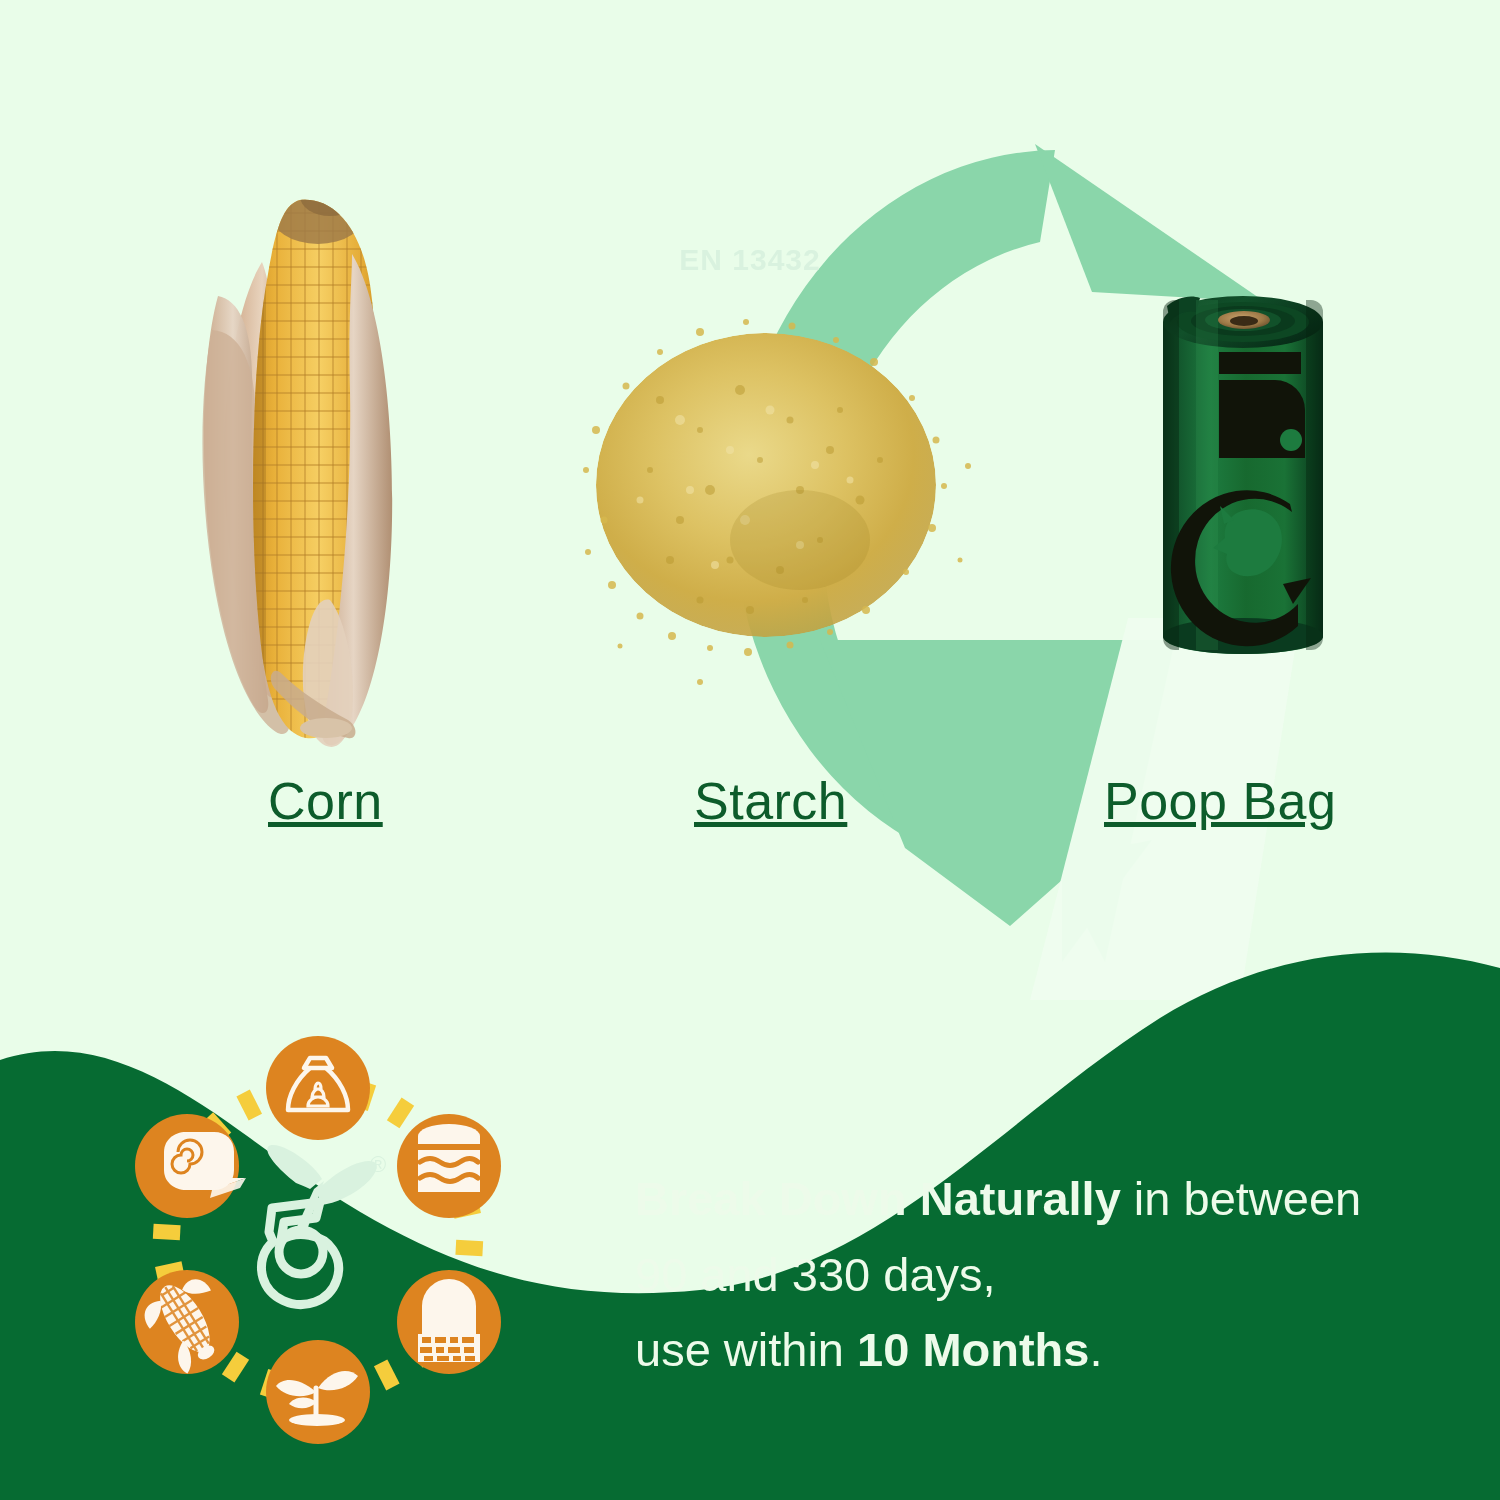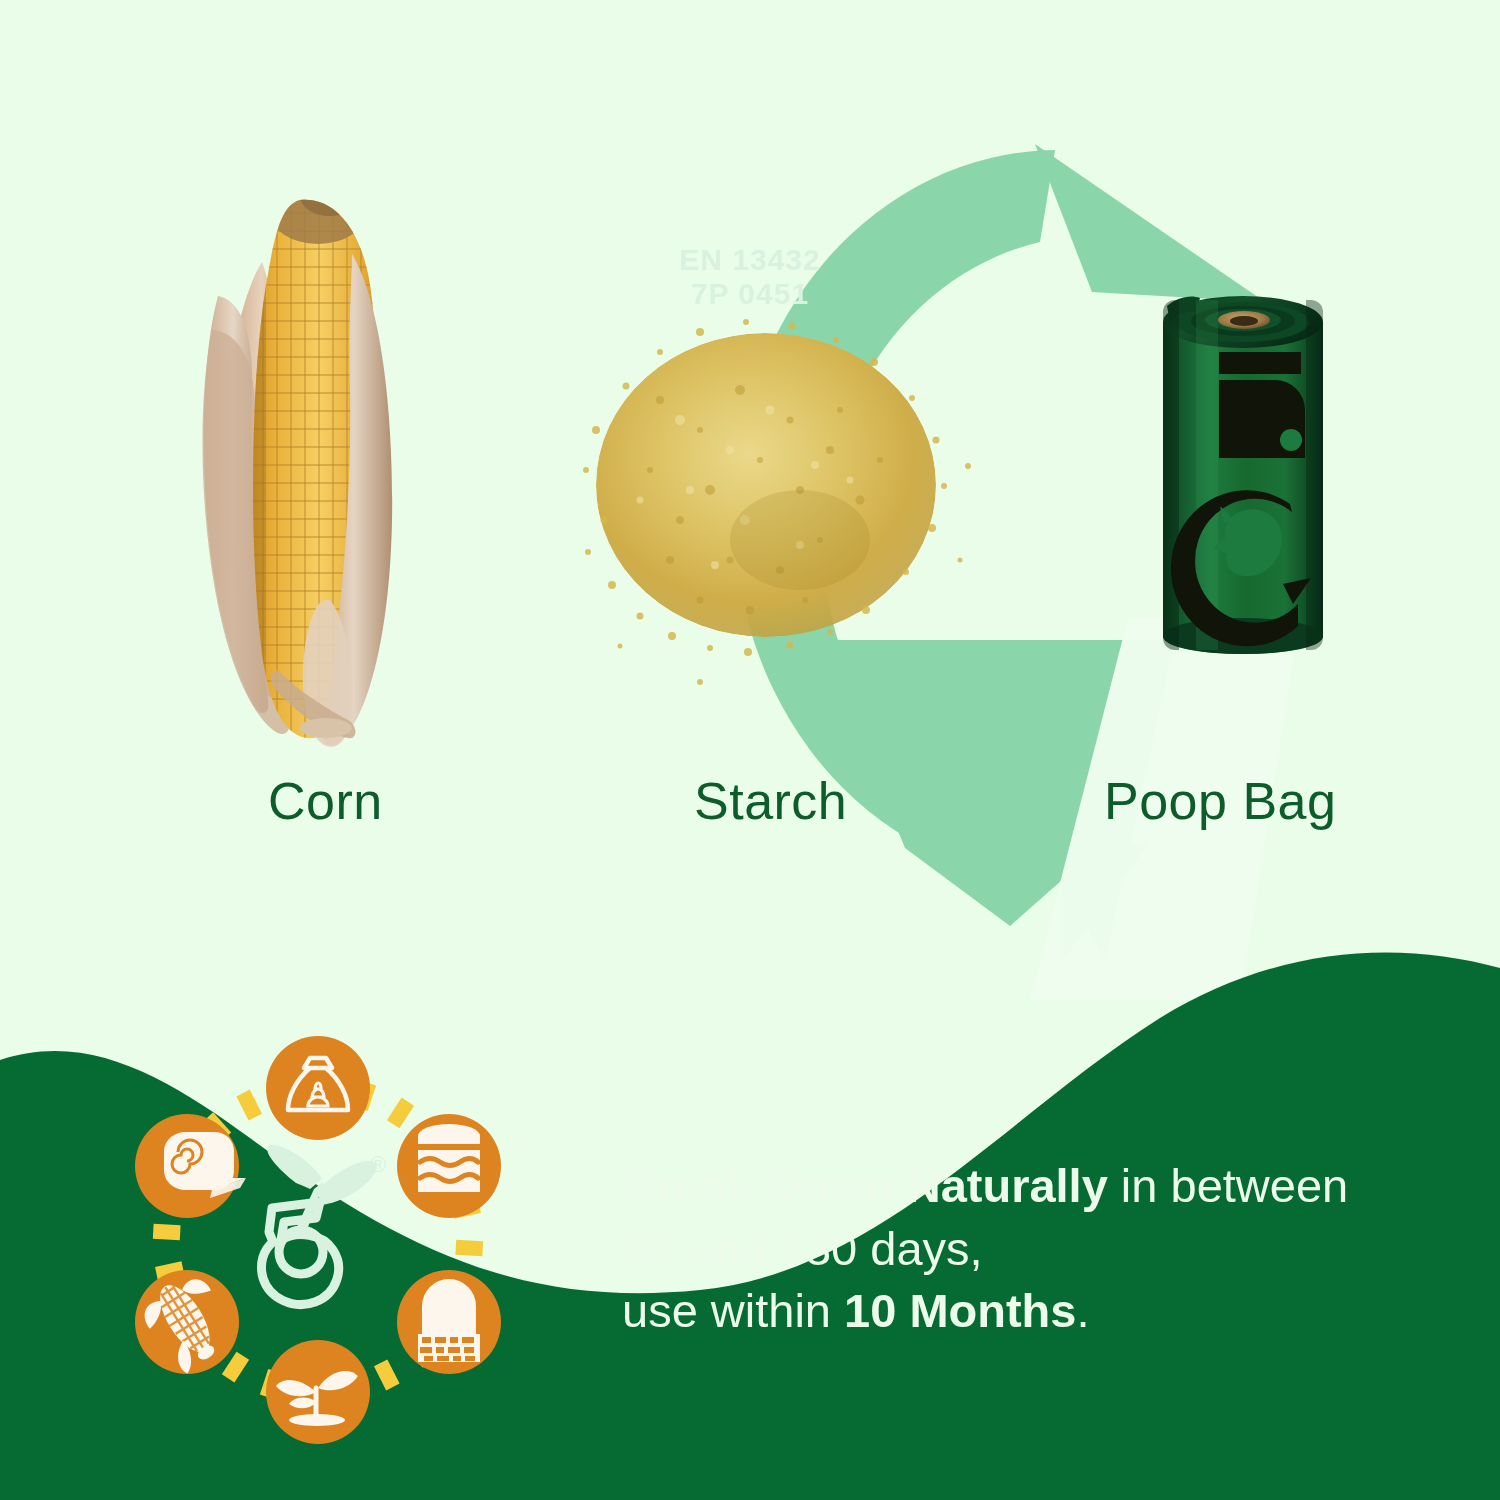--- a/index.html
+++ b/index.html
@@ -17,37 +17,38 @@
   svg.layer { display:block; }
 
   
   .stage-label {
     position:absolute;
     color:#0d5c2b;
     font-size:52px;
     letter-spacing:0.5px;
     white-space:nowrap;
     font-family:"Liberation Sans", sans-serif;
+    text-decoration:underline;
   }
   #label-corn   { left:268px; top:771px; }
   #label-starch { left:694px; top:771px; }
   #label-bag    { left:1104px; top:771px; }
 
   
   #copy-block {
     position:absolute;
     left:622px; top:1155px;
     width:800px;
     color:#edfbea;
     font-size:47px;
     line-height:1.33;
     font-family:"Liberation Sans", sans-serif;
   }
   #copy-block .b { font-weight:bold; }
-  #copy-block p { margin:0; }
+  #copy-block p { margin:13px; }
   #cert-text {
     position:absolute; left:0; right:0; top:243px;
     text-align:center;
     color:#d9f2df;
     font-size:30px;
     font-weight:bold;
     line-height:1.12;
     letter-spacing:1px;
     font-family:"Liberation Sans", sans-serif;
   }
@@ -455,21 +456,20 @@
   </svg>
 
   <div class="stage-label" id="label-corn">Corn</div>
 
   <div class="stage-label" id="label-bag">Poop Bag</div>
 
   <div class="stage-label" id="label-starch">Starch</div>
 
   <div id="cert-text">
     <span>EN 13432</span>
-    <span>7P 0451</span>
   </div>
 
   <div id="copy-block">
     <p><span class="b">Break Down Naturally</span><span> in between</span></p>
     <p>90 and 330 days,</p>
     <p><span>use within </span><span class="b">10 Months</span><span>.</span></p>
   </div>
 
 </div>
 

